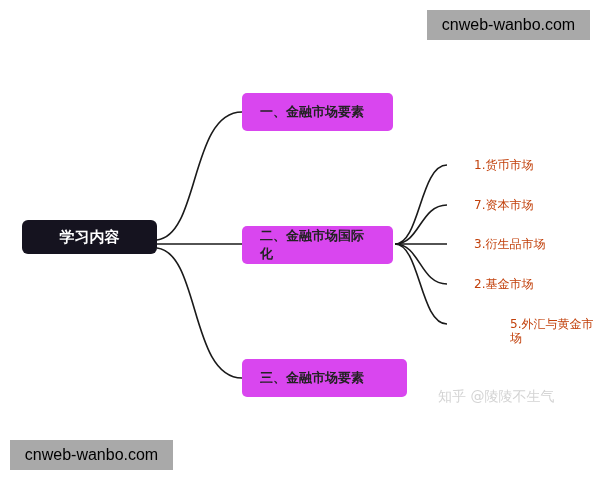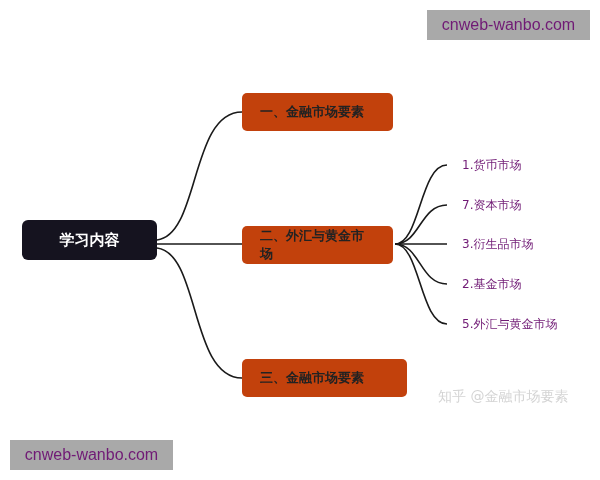--- a/index.html
+++ b/index.html
@@ -1,21 +1,21 @@
 <!DOCTYPE html>
 <html><head>
 <meta charset="utf-8">
 <style>
   html, body { margin:0; padding:0; }
   body { width:600px; height:480px; background:#ffffff; position:relative; overflow:hidden; font-family:"DejaVu Sans", sans-serif; }
   svg.lines { position:absolute; left:0; top:0; width:600px; height:480px; }
-  .root { position:absolute; left:22px; top:220px; width:135px; height:40px; background:#15131f; border-radius:6px; color:#ffffff; font-weight:bold; font-size:15px; display:flex; align-items:center; justify-content:center; }
-  .branch { position:absolute; left:242px; height:38px; background:#c2410c; border-radius:5px; color:#222222; font-weight:bold; font-size:13px; display:flex; align-items:center; padding:0 18px; box-sizing:border-box; }
-  .leaf { position:absolute; left:462px; font-size:12px; color:#701a75; line-height:14px; }
-  .wm { position:absolute; background:#a9a9a9; color:#701a75; font-family:"Liberation Sans", sans-serif; font-size:16px; display:flex; align-items:center; justify-content:center; }
+  .root { position:absolute; left:22px; top:220px; width:135px; height:34px; background:#15131f; border-radius:6px; color:#ffffff; font-weight:bold; font-size:15px; display:flex; align-items:center; justify-content:center; }
+  .branch { position:absolute; left:242px; height:38px; background:#d946ef; border-radius:5px; color:#222222; font-weight:bold; font-size:13px; display:flex; align-items:center; padding:0 18px; box-sizing:border-box; }
+  .leaf { position:absolute; left:474px; font-size:12px; color:#c2410c; line-height:14px; }
+  .wm { position:absolute; background:#a9a9a9; color:#000000; font-family:"Liberation Sans", sans-serif; font-size:16px; display:flex; align-items:center; justify-content:center; }
   .zhihu { position:absolute; left:438px; top:388px; font-size:14px; color:#d4d4d4; }
 </style>
 </head>
 <body>
 
 <svg class="lines" viewBox="0 0 600 480">
   <g fill="none" stroke="#1a1a1a" stroke-width="1.6">
     <path d="M157 240 C 200 235, 190 112, 242 112"></path>
     <path d="M157 244 L 242 244"></path>
     <path d="M157 248 C 200 253, 190 378, 242 378"></path>
@@ -28,28 +28,28 @@
 </svg>
 
 <div class="root">
   <span>学习内容</span>
 </div>
 
 <div class="branch" style="top:93px; width:151px;">
   <span>一、金融市场要素</span>
 </div>
 <div class="branch" style="top:226px; width:151px;">
-  <span>二、外汇与黄金市场</span>
+  <span>二、金融市场国际化</span>
 </div>
 <div class="branch" style="top:359px; width:165px;">
   <span>三、金融市场要素</span>
 </div>
 
 <div class="leaf" style="top:158px;">1.货币市场</div>
 <div class="leaf" style="top:198px;">7.资本市场</div>
 <div class="leaf" style="top:237px;text-align:right;">3.衍生品市场</div>
 <div class="leaf" style="top:277px;">2.基金市场</div>
-<div class="leaf" style="top:317px;">5.外汇与黄金市场</div>
+<div class="leaf" style="top:317px;margin-left:36px;">5.外汇与黄金市场</div>
 
-<div class="zhihu">知乎 @金融市场要素</div>
+<div class="zhihu">知乎 @陵陵不生气</div>
 
 <div class="wm" style="left:427px; top:10px; width:163px; height:30px;">cnweb-wanbo.com</div>
 <div class="wm" style="left:10px; top:440px; width:163px; height:30px;">cnweb-wanbo.com</div>
 
 </body></html>

